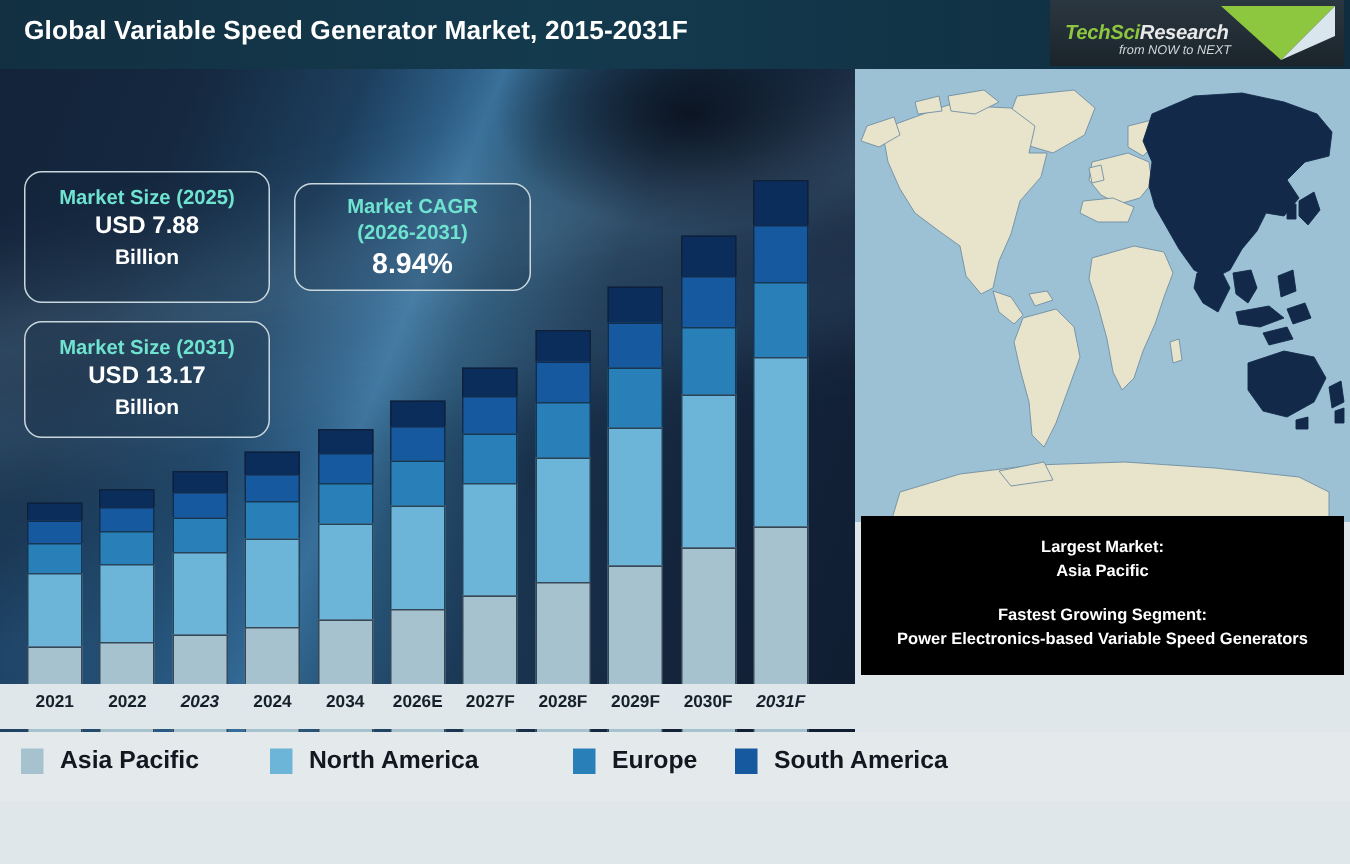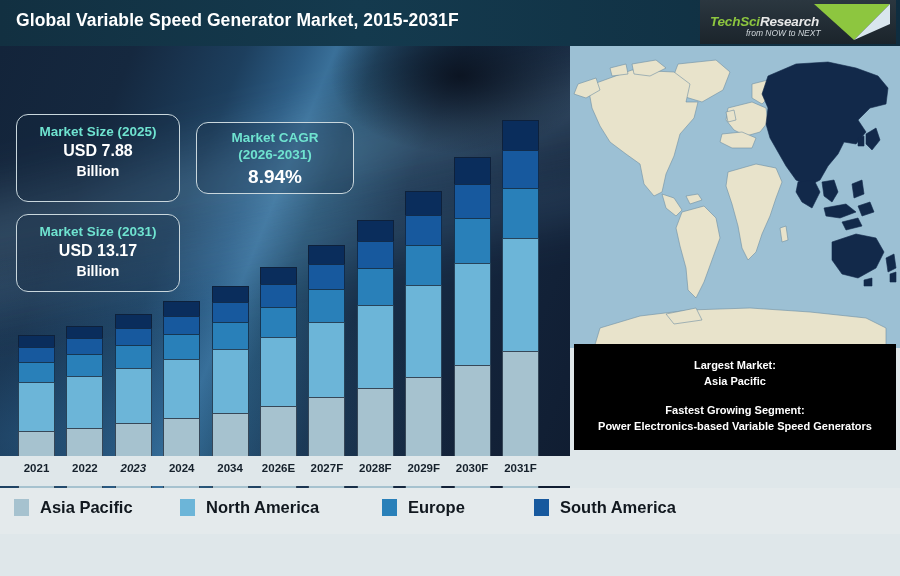--- a/index.html
+++ b/index.html
@@ -267,21 +267,21 @@
       <div class="axis-label" style="left: 9.5px;">2021</div>
       <div class="axis-label" style="left: 57.9px;">2022</div>
       <div class="axis-label" style="left: 106.3px; font-style: italic;">2023</div>
       <div class="axis-label" style="left: 154.7px;">2024</div>
       <div class="axis-label" style="left: 203.1px;">2034</div>
       <div class="axis-label" style="left: 251.5px;">2026E</div>
       <div class="axis-label" style="left: 299.9px;">2027F</div>
       <div class="axis-label" style="left: 348.3px;">2028F</div>
       <div class="axis-label" style="left: 396.7px;">2029F</div>
       <div class="axis-label" style="left: 445.1px;">2030F</div>
-      <div class="axis-label" style="left: 493.5px;">2031F</div>
+      <div class="axis-label" style="left: 493.5px; font-style: italic;">2031F</div>
     </div>
 
   <div class="map-panel">
     <svg width="330" height="302" viewBox="0 0 330 302">
       <rect x="0" y="0" width="330" height="302" fill="#9cc0d4"></rect>
       <g fill="#e8e3cb" stroke="#6f8fa3" stroke-width="0.6">
 
         <path d="M108 18 L146 14 L160 26 L153 44 L132 56 L112 50 L102 34 Z"></path>
 
         <path d="M18 40 L62 24 L104 26 L120 38 L116 56 L128 56 L124 72 L110 88
@@ -363,20 +363,20 @@
         <span class="legend-text">Asia Pacific</span>
       </div>
       <div class="legend-item" style="left: 180px; align-items: center;">
         <span class="legend-swatch" style="background: rgb(108, 181, 216);"></span>
         <span class="legend-text">North America</span>
       </div>
       <div class="legend-item" style="left: 382px;">
         <span class="legend-swatch" style="background: rgb(41, 128, 185);"></span>
         <span class="legend-text">Europe</span>
       </div>
-      <div class="legend-item" style="left: 490px; margin-left: 44px;">
+      <div class="legend-item" style="left: 490px;">
         <span class="legend-swatch" style="background: rgb(23, 89, 158);"></span>
         <span class="legend-text">South America</span>
       </div>
     </div>
 
 
 </div>
 
 </body></html>

